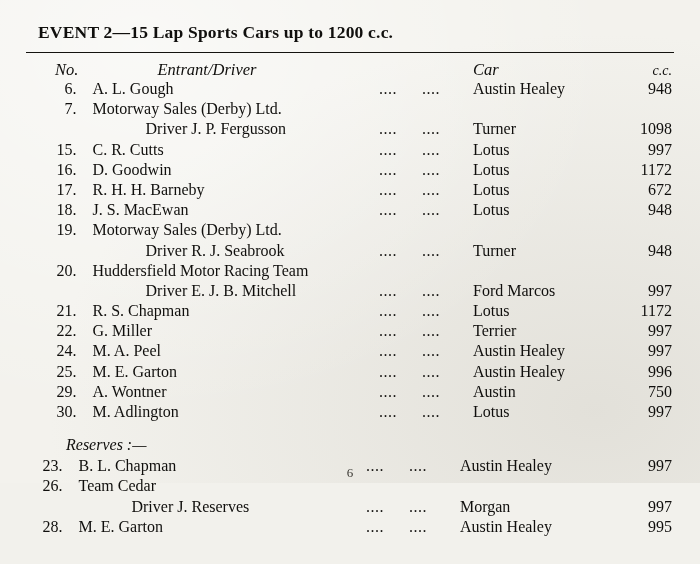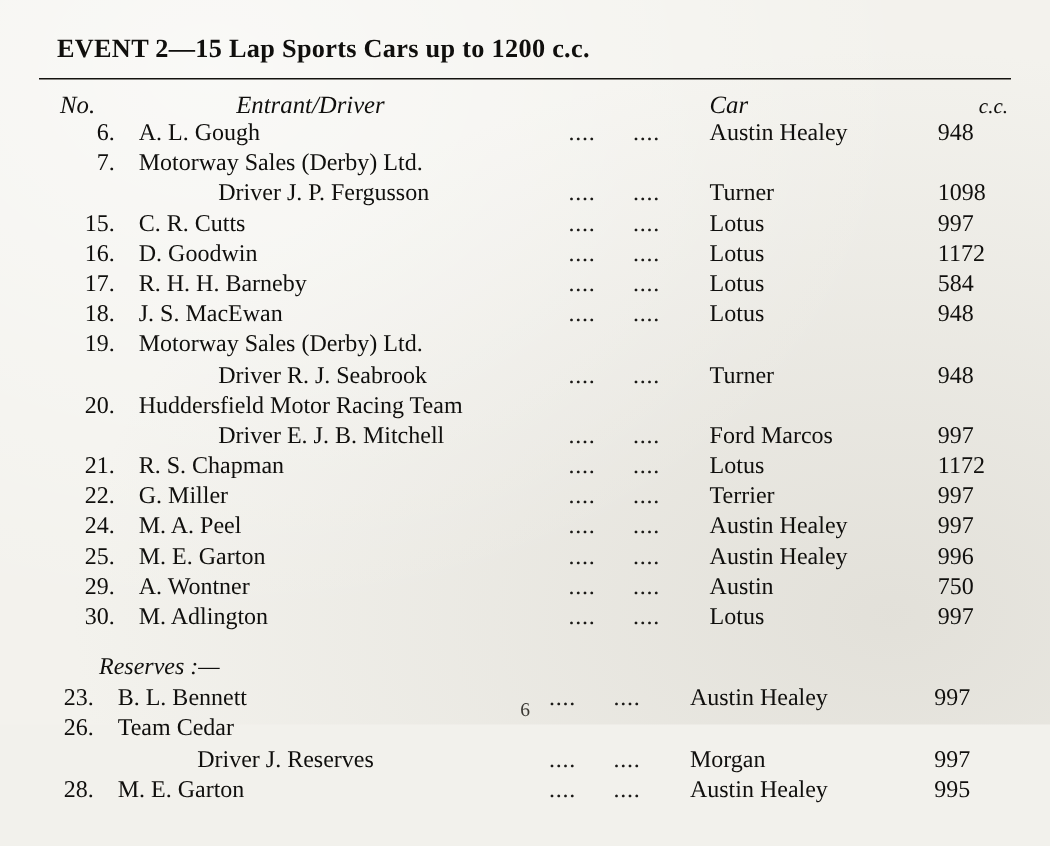--- a/index.html
+++ b/index.html
@@ -52,23 +52,23 @@
   }
   .head th {
     font-style: italic;
     font-size: 16.5px;
     padding-bottom: 7px;
   }
   .c-no      { width: 48px; text-align: right; padding-right: 9px !important; white-space: nowrap; }
   .c-name    { width: 266px; text-align: left; white-space: nowrap; }
   .c-dots    { width: 86px; text-align: left; color: #1a1916; letter-spacing: 0.5px; white-space: nowrap; }
   .c-car     { width: 190px; text-align: left; white-space: nowrap; }
-  .c-cc      { width: 56px; padding-right: 6px !important; white-space: nowrap; }
-
-  .head .c-no   { text-align: left; padding-left: 18px !important; }
+  .c-cc      { width: 56px; text-align: right; padding-right: 6px !important; white-space: nowrap; }
+
+  .head .c-no   { text-align: right; padding-left: 18px !important; }
   .head .c-name { padding-left: 70px; }
   .head .c-car  { padding-left: 8px; }
   .head .c-cc   { text-align: right; font-size: 14px; padding-right: 6px !important; margin-top: 28px; }
 
   tr.row td { height: 20.2px; }
   .num { padding-right: 2px; }
   .entrant { padding-left: 5px; margin-top: 16px; }
   .driver-line .c-name { padding-left: 58px; }
   .dots-pair { display: inline-block; }
   .dots-pair span { display: inline-block; width: 43px; }
@@ -144,21 +144,21 @@
           <td class="c-name"><span class="entrant">D. Goodwin</span></td>
           <td class="c-dots"><span class="dots-pair"><span>....</span><span>....</span></span></td>
           <td class="c-car"><span class="car">Lotus</span></td>
           <td class="c-cc">1172</td>
         </tr>
         <tr class="row">
           <td class="c-no"><span class="num">17.</span></td>
           <td class="c-name"><span class="entrant">R. H. H. Barneby</span></td>
           <td class="c-dots"><span class="dots-pair"><span>....</span><span>....</span></span></td>
           <td class="c-car"><span class="car">Lotus</span></td>
-          <td class="c-cc">584</td>
+          <td class="c-cc">672</td>
         </tr>
         <tr class="row">
           <td class="c-no"><span class="num">18.</span></td>
           <td class="c-name"><span class="entrant">J. S. MacEwan</span></td>
           <td class="c-dots"><span class="dots-pair"><span>....</span><span>....</span></span></td>
           <td class="c-car"><span class="car">Lotus</span></td>
           <td class="c-cc">948</td>
         </tr>
         <tr class="row">
           <td class="c-no"><span class="num">19.</span></td>
@@ -232,21 +232,21 @@
         </tr>
       </tbody>
   </table>
 
   <div class="reserves">Reserves :—</div>
 
   <table class="listing" style="margin-top:0">
     <tbody id="reserves-body">
         <tr class="row">
           <td class="c-no"><span class="num">23.</span></td>
-          <td class="c-name"><span class="entrant">B. L. Bennett</span></td>
+          <td class="c-name"><span class="entrant">B. L. Chapman</span></td>
           <td class="c-dots"><span class="dots-pair"><span>....</span><span>....</span></span></td>
           <td class="c-car"><span class="car">Austin Healey</span></td>
           <td class="c-cc">997</td>
         </tr>
         <tr class="row">
           <td class="c-no"><span class="num">26.</span></td>
           <td class="c-name"><span class="entrant">Team Cedar</span></td>
           <td class="c-dots"></td>
           <td class="c-car"></td>
           <td class="c-cc"></td>

